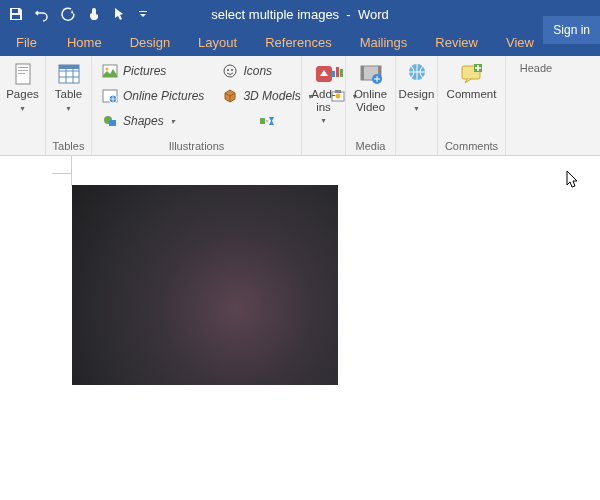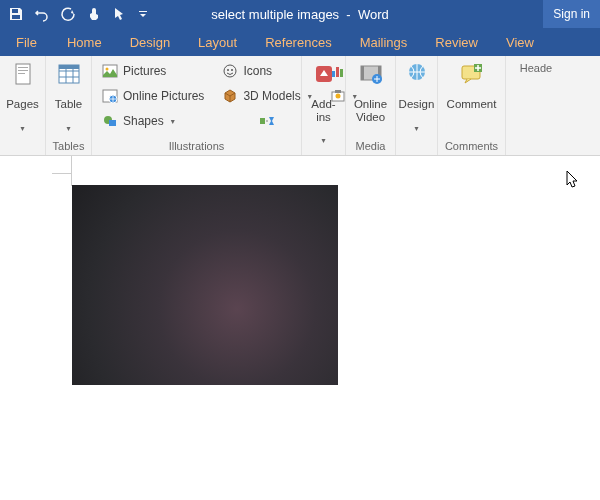--- a/index.html
+++ b/index.html
@@ -3,36 +3,36 @@
 <meta charset="utf-8">
 <style>
   * { box-sizing: border-box; margin: 0; padding: 0; font-family: "Segoe UI", Arial, sans-serif; }
   body { width: 600px; height: 500px; overflow: hidden; background: #fff; font-size: 12px; color: #333; }
 
   .titlebar { height: 28px; background: #2b579a; display: flex; align-items: center; color: #fff; position: relative; }
   .qat { display: flex; align-items: center; gap: 10px; padding-left: 8px; }
   .qat-btn { width: 16px; height: 16px; display:flex; align-items:center; justify-content:center; opacity:0.95; }
   .qat-btn svg { width:16px; height:16px; }
   .titlecenter { position:absolute; left:0; right:0; text-align:center; font-size:13px; pointer-events:none; }
-  .signin { position:absolute; right:0; top:0; height:28px; background:#3e6db5; color:#fff; font-size:12px; padding:0 10px; display:flex; align-items:center; }
+  .signin { position:absolute; right:0; top:16px; height:28px; background:#3e6db5; color:#fff; font-size:12px; padding:0 10px; display:flex; align-items:center; }
 
   .tabs { height: 28px; background:#2b579a; display:flex; align-items:stretch; }
   .tab { color:#fdba74; font-size:13px; padding:0 14px; display:flex; align-items:center; cursor:pointer; }
   .tab.file { padding:0 16px; }
   .tab.active { background:#f3f3f3; color:#2b579a; }
 
   .ribbon { height: 100px; background:#f3f3f3; border-bottom:1px solid #d4d4d4; display:flex; }
   .group { border-right:1px solid #e1e1e1; display:flex; flex-direction:column; justify-content:space-between; padding:4px 6px 0 6px; }
   .group-label { text-align:center; font-size:11px; color:#666; padding:2px 0 3px 0; }
-  .bigbtn { display:flex; flex-direction:column; align-items:center; justify-content:space-between; padding:2px 4px; gap:12px; cursor:pointer; }
+  .bigbtn { display:flex; flex-direction:column; align-items:center; justify-content:space-between; padding:2px 4px; gap:2px; cursor:pointer; }
   .bigbtn svg { width:28px; height:24px; }
   .bigbtn .lbl { font-size:11.5px; color:#444; text-align:center; line-height:1.1; }
   .drop { font-size:8px; color:#666; margin-top:1px; }
 
-  .stackcol { display:flex; flex-direction:column; gap:3px; }
+  .stackcol { display:flex; flex-direction:column; gap:3px;font-style:italic; }
   .smallbtn { display:flex; align-items:center; gap:5px; height:22px; padding:0 4px; cursor:pointer; white-space:nowrap; }
   .smallbtn svg { width:16px; height:16px; flex-shrink:0; }
   .smallbtn .lbl { font-size:12px; color:#444; }
   .smallbtn .dd { font-size:8px; color:#666; margin-left:2px; }
 
   .illus-body { display:flex; gap:10px; }
   .iconcol { display:flex; flex-direction:column; gap:3px; align-items:flex-start; }
 
   .document-area { position:relative; background:#fff; height: calc(500px - 28px - 28px - 100px); }
   .page-edge { position:absolute; left:71px; top:0; width:1px; height:30px; background:#ccc; }

